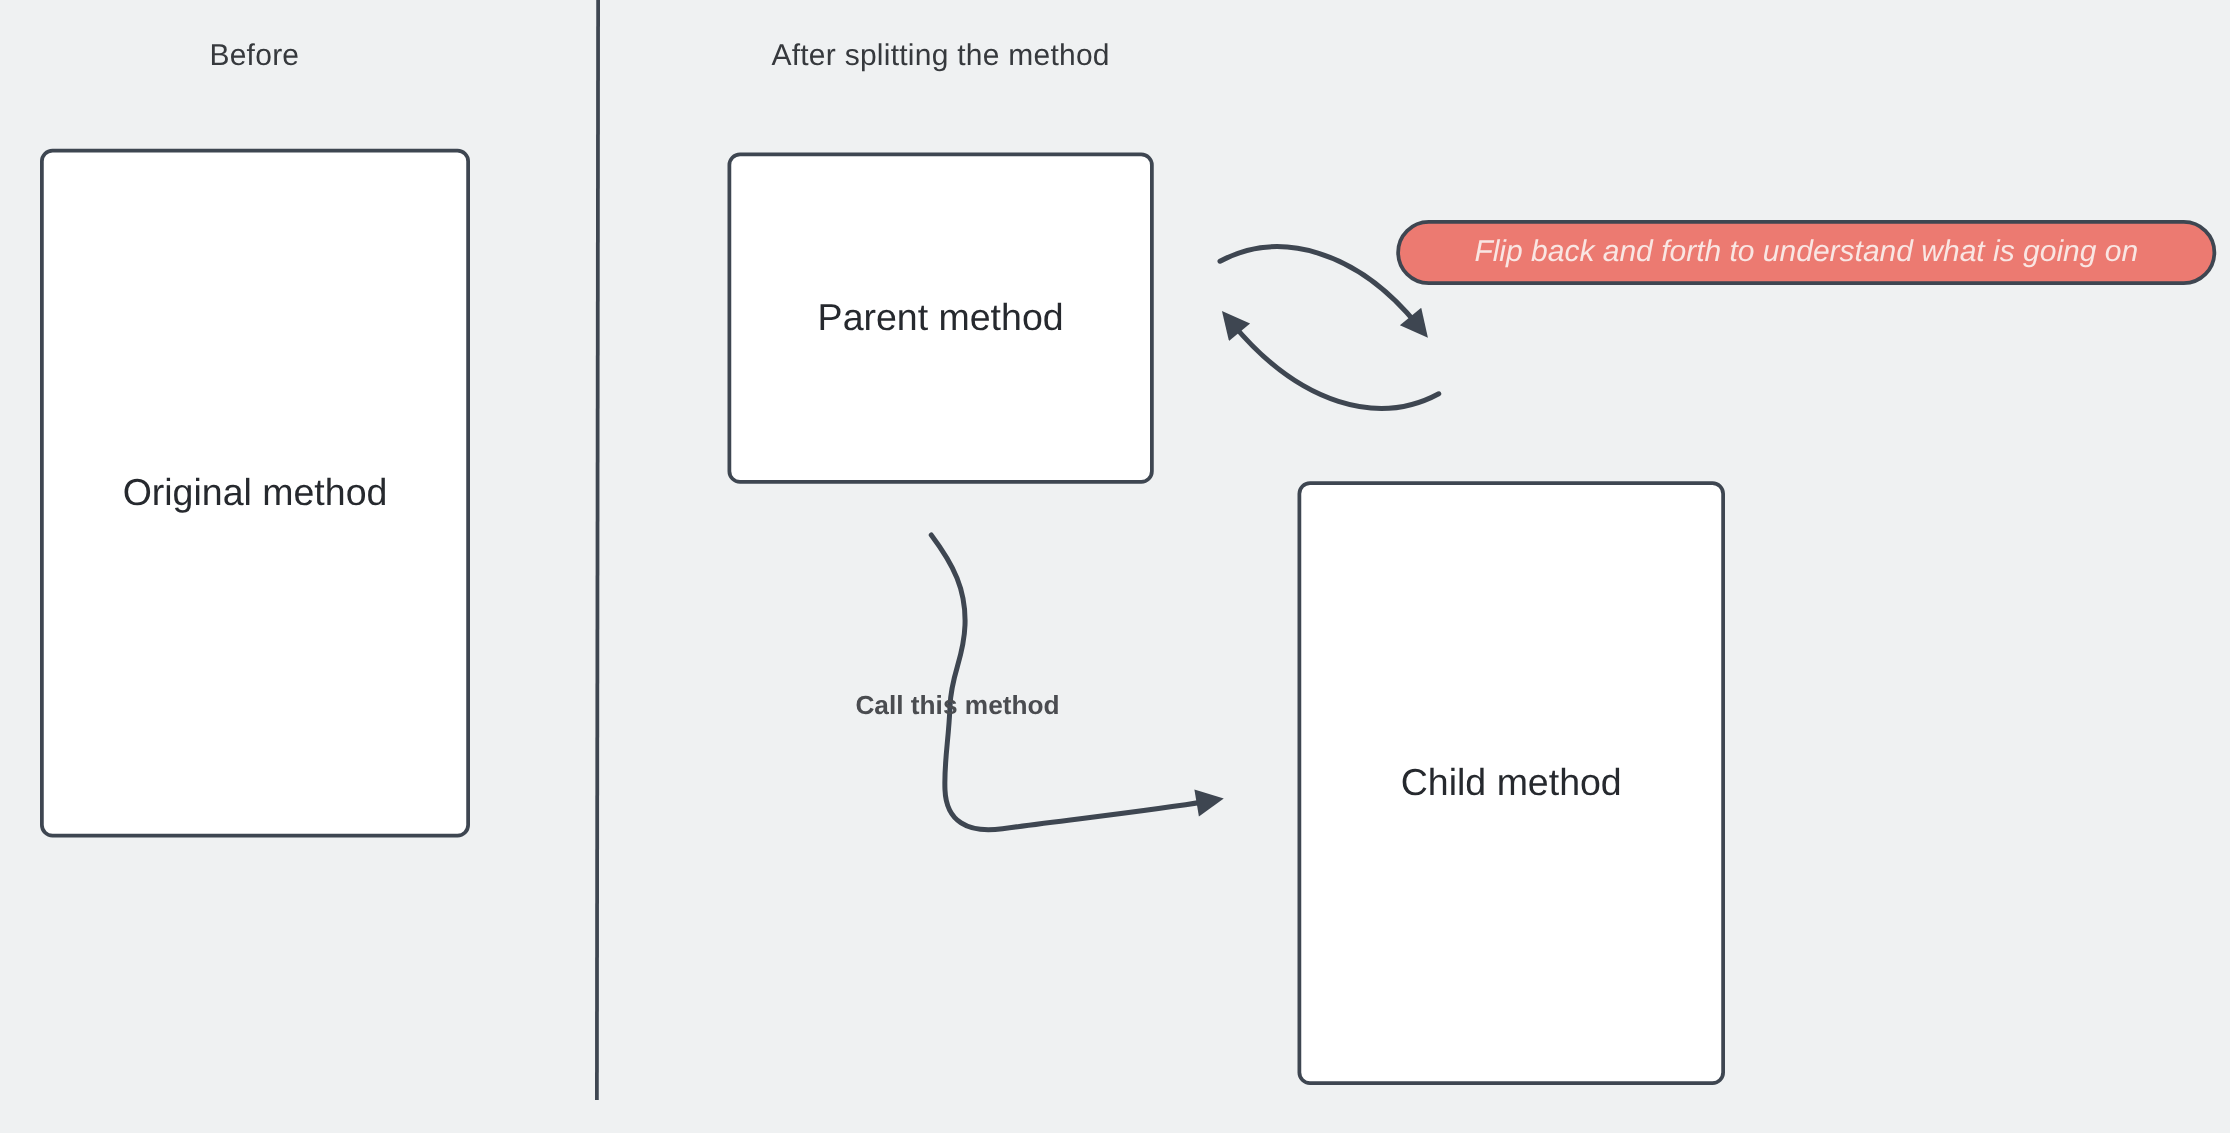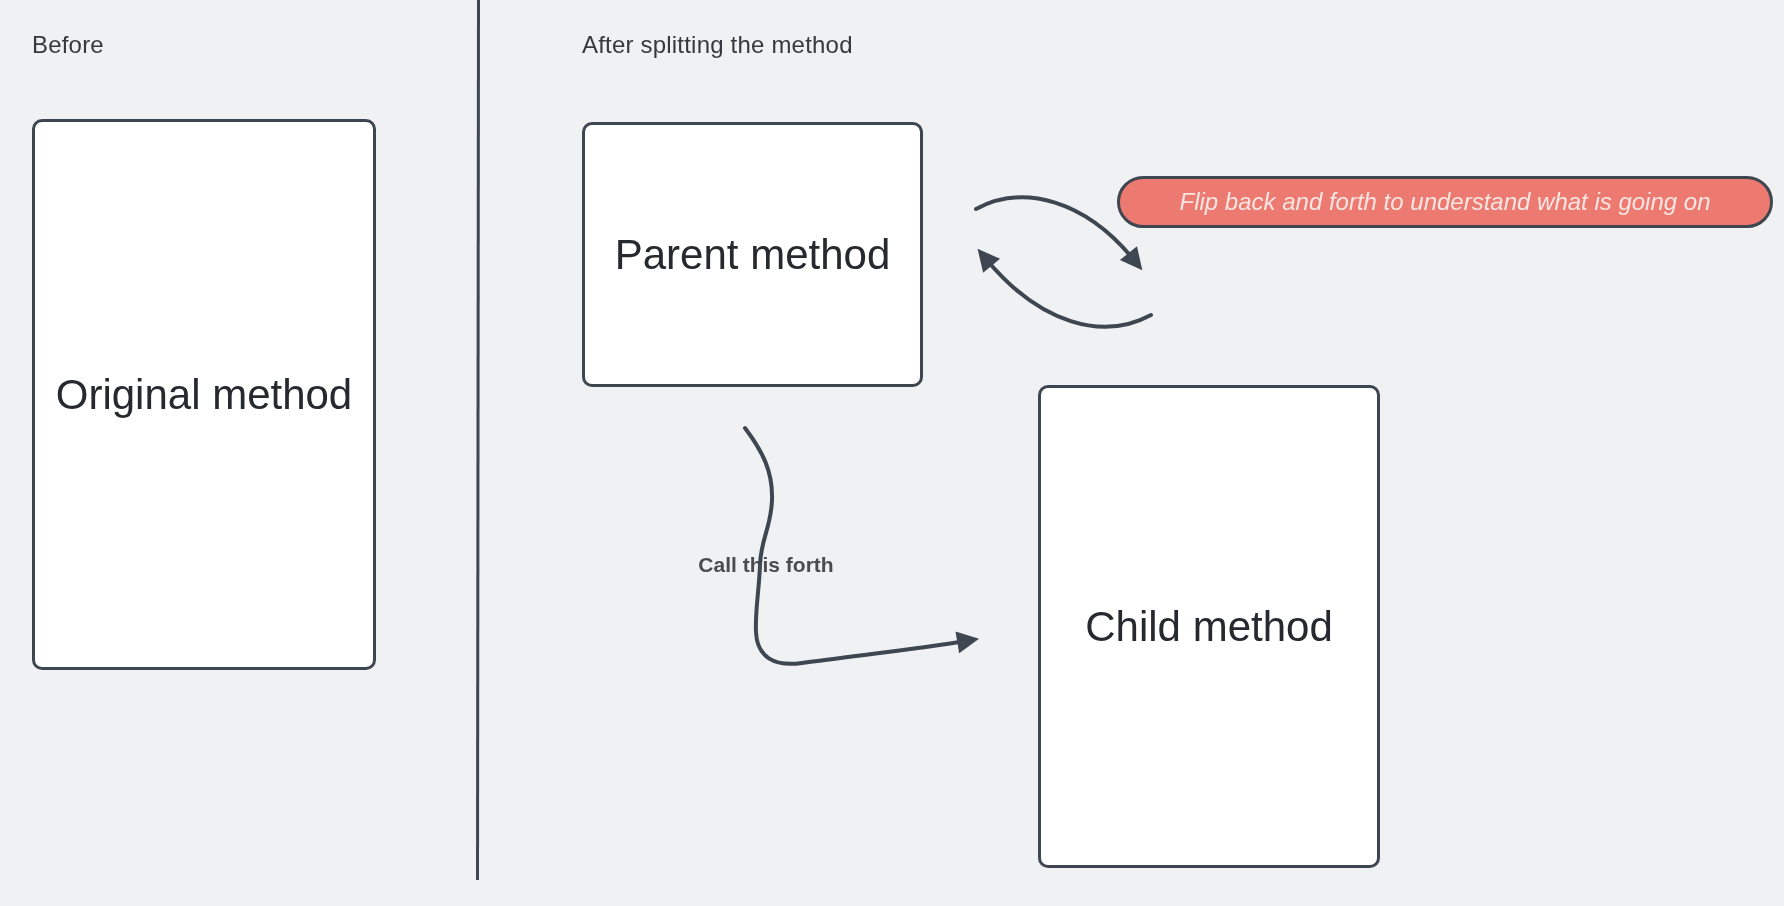--- a/index.html
+++ b/index.html
@@ -19,39 +19,39 @@
     font-family:"Liberation Sans", sans-serif;
     position:relative;
   }
   .canvas{position:absolute;inset:0;width:1784px;height:906px;}
   .overlay{position:absolute;inset:0;width:1784px;height:906px;display:block;}
   .overlay path.arrow{fill:none;stroke:var(--stroke);stroke-width:4;stroke-linecap:round;}
   .overlay line.divider{stroke:var(--stroke);stroke-width:3;}
   #head path{fill:var(--stroke);}
   .col-label{
     position:absolute;
-    text-align:left;
+    text-align:center;
     font-size:24px;
     font-weight:500;
     color:var(--label-text);
     letter-spacing:0.2px;
   }
   .col-label.before{left:32px;top:31px;width:343px;}
   .col-label.after{left:582px;top:31px;width:341px;}
   .node{
     position:absolute;
     background:var(--box-fill);
     border:3.5px solid var(--stroke);
     border-radius:10px;
     display:flex;
     align-items:center;
     justify-content:center;
   }
   .node .node-label{
-    font-size:42px;
+    font-size:30px;
     color:var(--box-text);
     white-space:nowrap;
   }
   .node.original{left:32px;top:119px;width:344px;height:551px;}
   .node.parent{left:582px;top:122px;width:341px;height:265px;}
   .node.child{left:1038px;top:385px;width:342px;height:483px;}
   .callout{
     position:absolute;
     left:1117px;top:176px;width:656px;height:52px;
     background:var(--callout-fill);
@@ -108,15 +108,15 @@
   </div>
 
   <div class="node child">
     <span class="node-label">Child method</span>
   </div>
 
   <div class="callout">
     <span class="callout-label">Flip back and forth to understand what is going on</span>
   </div>
 
-  <div class="call-label">Call this forth</div>
+  <div class="call-label">Call this method</div>
 
 </div>
 
 </body></html>

